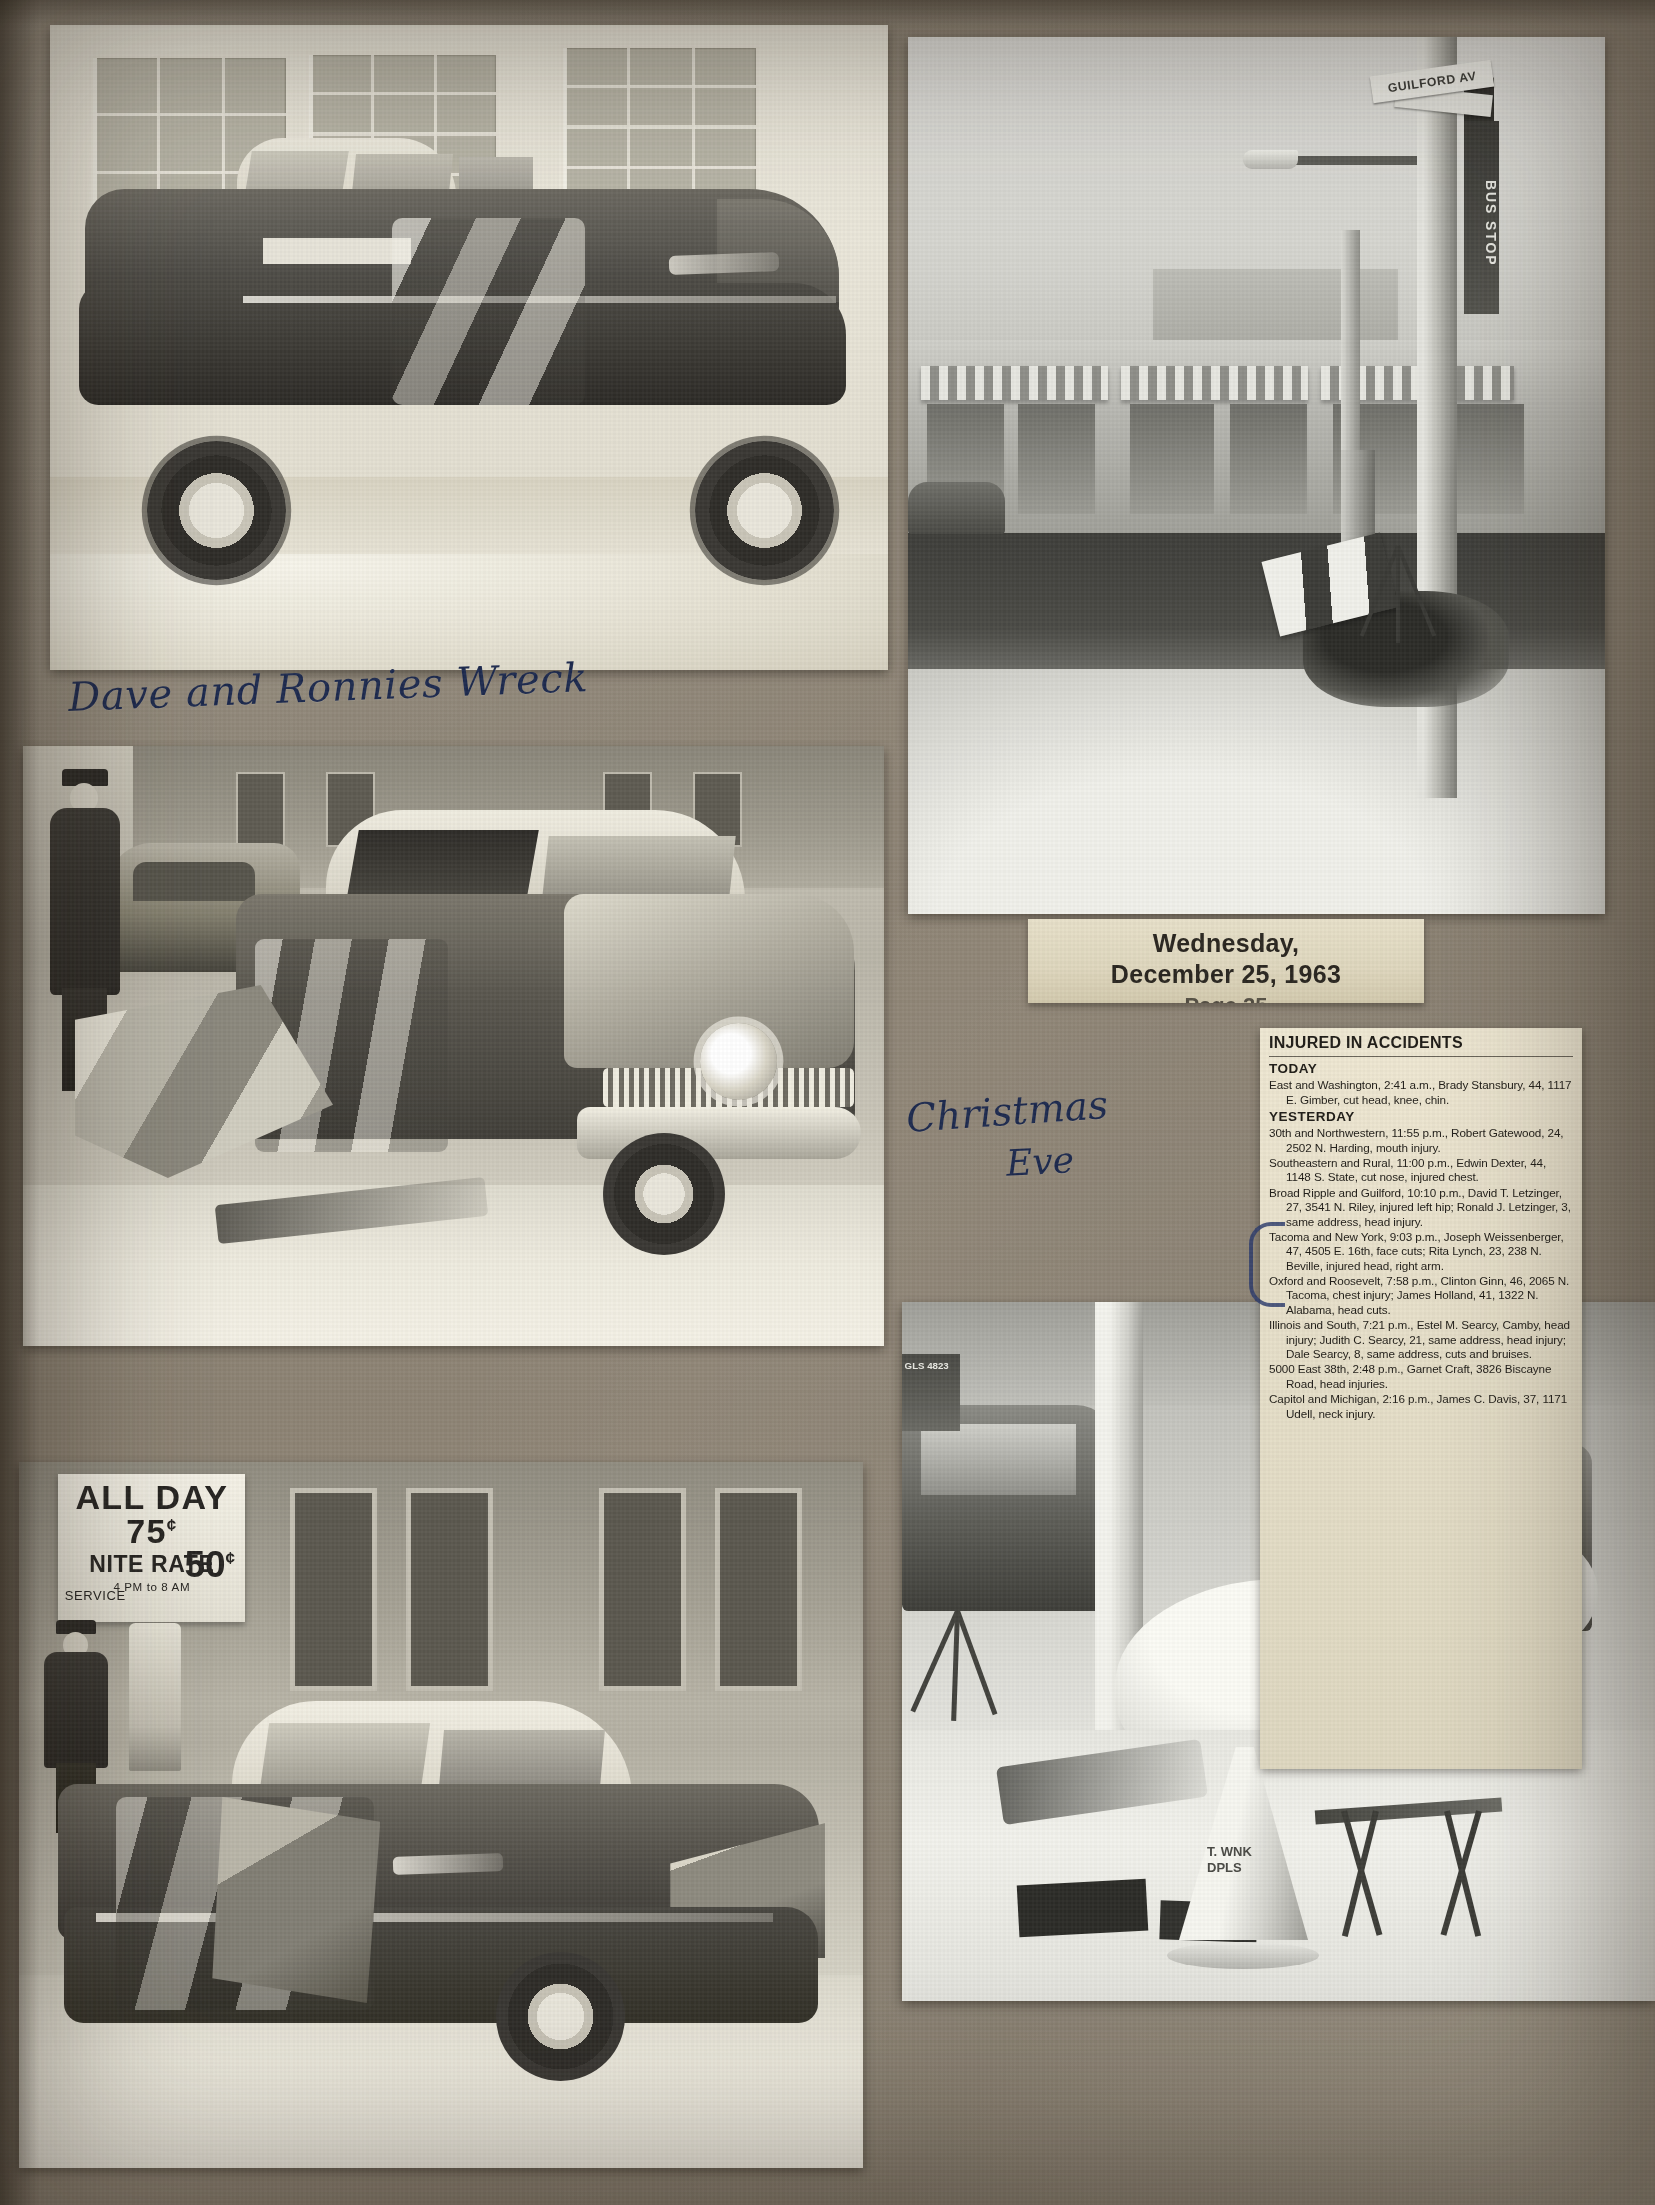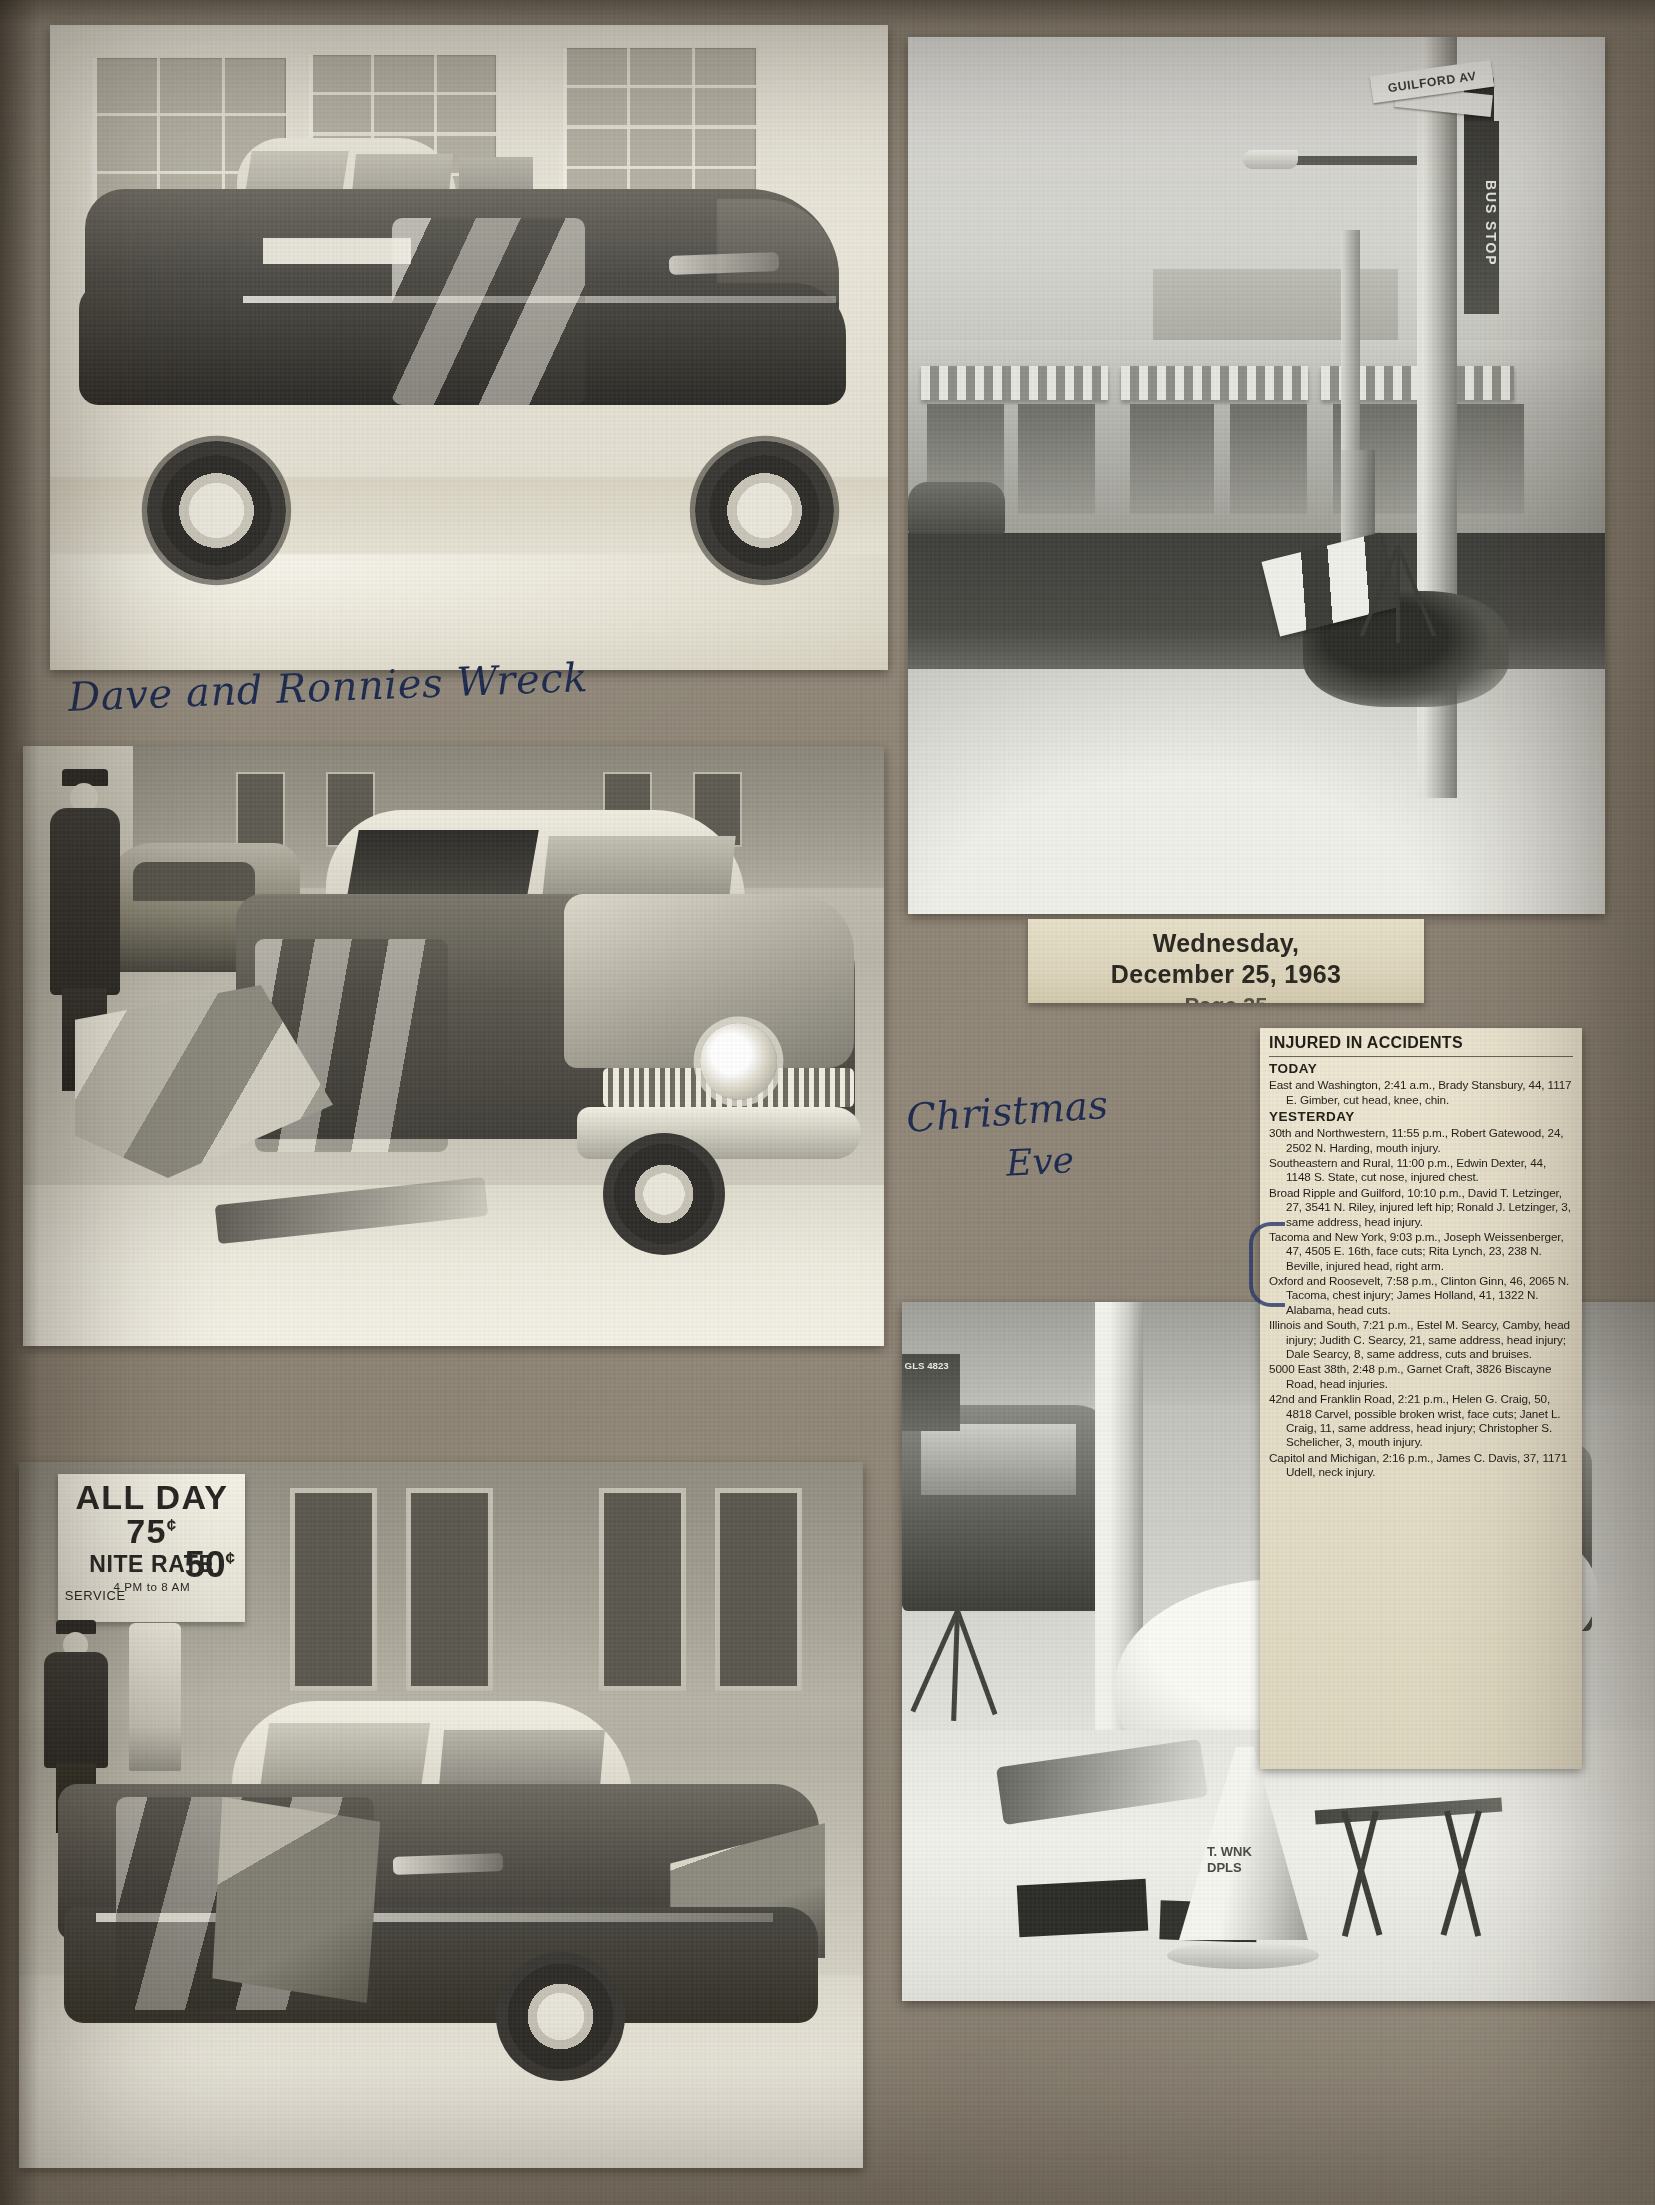--- a/index.html
+++ b/index.html
@@ -937,21 +937,20 @@
       </div>
     <div class="sub">YESTERDAY</div>
     <div id="yesterday-list">
         <div class="item">30th and Northwestern, 11:55 p.m., Robert Gatewood, 24, 2502 N. Harding, mouth injury.</div>
         <div class="item">Southeastern and Rural, 11:00 p.m., Edwin Dexter, 44, 1148 S. State, cut nose, injured chest.</div>
         <div class="item">Broad Ripple and Guilford, 10:10 p.m., David T. Letzinger, 27, 3541 N. Riley, injured left hip; Ronald J. Letzinger, 3, same address, head injury.</div>
         <div class="item">Tacoma and New York, 9:03 p.m., Joseph Weissenberger, 47, 4505 E. 16th, face cuts; Rita Lynch, 23, 238 N. Beville, injured head, right arm.</div>
         <div class="item">Oxford and Roosevelt, 7:58 p.m., Clinton Ginn, 46, 2065 N. Tacoma, chest injury; James Holland, 41, 1322 N. Alabama, head cuts.</div>
         <div class="item">Illinois and South, 7:21 p.m., Estel M. Searcy, Camby, head injury; Judith C. Searcy, 21, same address, head injury; Dale Searcy, 8, same address, cuts and bruises.</div>
         <div class="item">5000 East 38th, 2:48 p.m., Garnet Craft, 3826 Biscayne Road, head injuries.</div>
-        <div class="item">42nd and Franklin Road, 2:21 p.m., Helen G. Craig, 50, 4818 Carvel, possible broken wrist, face cuts; Janet L. Craig, 11, same address, head injury; Christopher S. Schelicher, 3, mouth injury.</div>
         <div class="item">Capitol and Michigan, 2:16 p.m., James C. Davis, 37, 1171 Udell, neck injury.</div>
       </div>
   </div>
   <div class="ink-bracket"></div>
 
   <div class="grain"></div>
   <div class="edge-left"></div>
   <div class="edge-top"></div>
   <div class="vignette"></div>
 </div>

